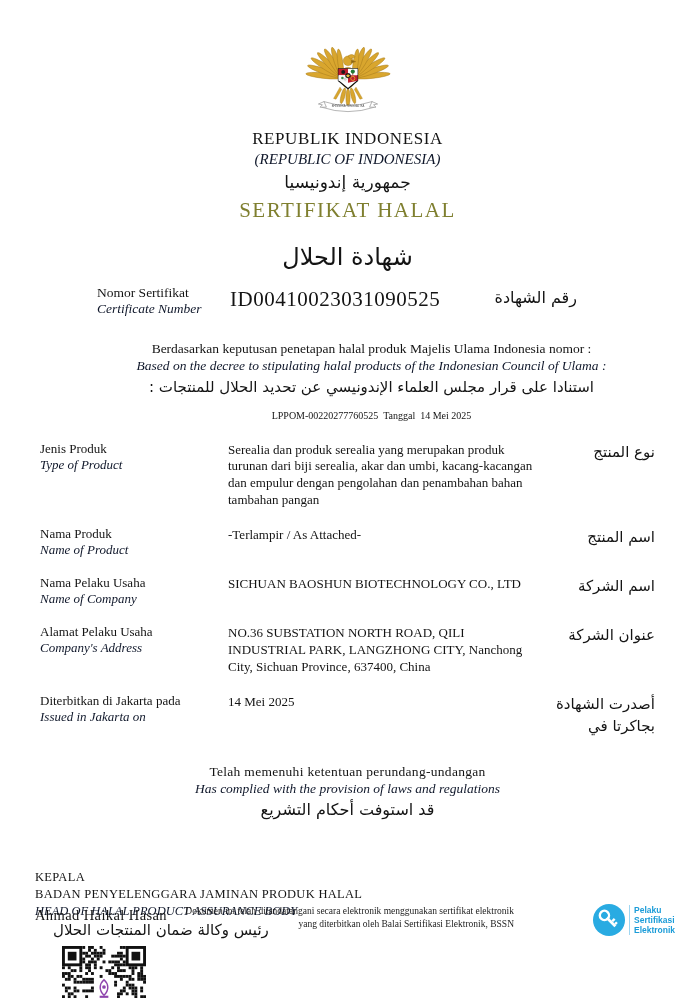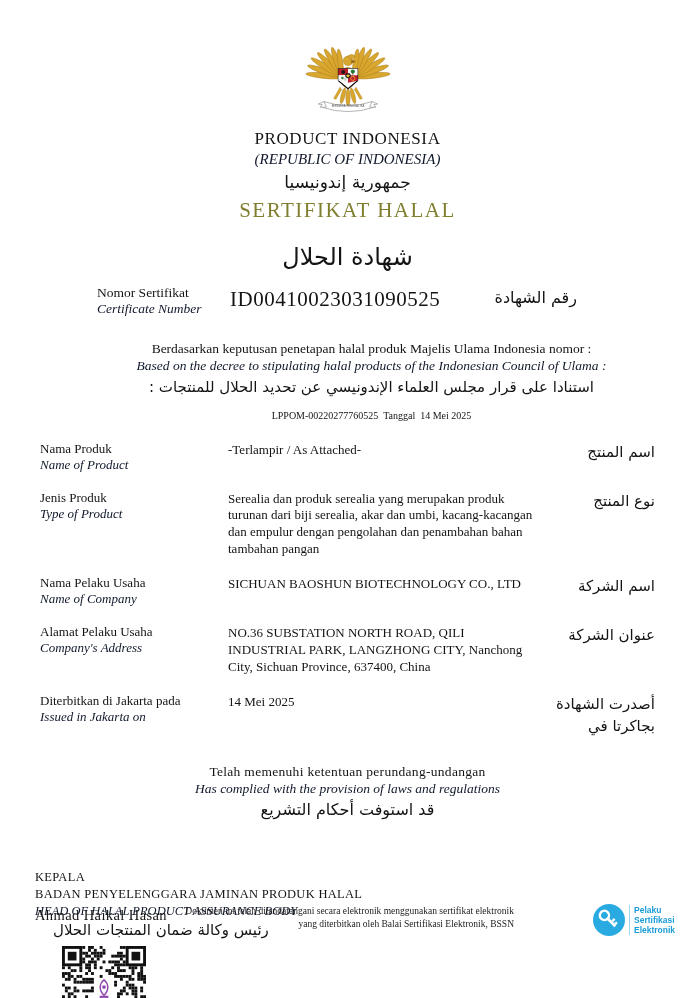--- a/index.html
+++ b/index.html
@@ -123,21 +123,21 @@
           <path d="M60,52.8 l0.8,1.8 2,0.2 -1.5,1.3 0.5,2 -1.8,-1.1 -1.8,1.1 0.5,-2 -1.5,-1.3 2,-0.2 z" fill="#e8c43c"></path>
         </g>
 
         <path d="M50,70 l-8,14 3,1 7,-12 z M70,70 l8,14 -3,1 -7,-12 z" fill="#d9a62e" stroke="#a87d1c" stroke-width="0.5"></path>
 
         <path d="M30,88 q30,10 60,0 l3,7 q-33,11 -66,0 z" fill="#ffffff" stroke="#8a8a8a" stroke-width="0.8"></path>
         <path d="M30,88 l-7,3 5,1 -3,3 8,0 z M90,88 l7,3 -5,1 3,3 -8,0 z" fill="#ffffff" stroke="#8a8a8a" stroke-width="0.8"></path>
         <text x="60" y="94.5" text-anchor="middle" font-size="3.4" fill="#555" font-family="Liberation Sans, sans-serif">BHINNEKA TUNGGAL IKA</text>
       </svg>
     </div>
-    <div class="country-id">PRODUCT INDONESIA</div>
+    <div class="country-id">REPUBLIK INDONESIA</div>
     <div class="country-en green-italic">(REPUBLIC OF INDONESIA)</div>
     <div class="country-ar arabic">جمهورية إندونيسيا</div>
     <div class="title-id">SERTIFIKAT HALAL</div>
     <div class="title-ar arabic">شهادة الحلال</div>
   </div>
 
   <div class="certnum-row">
     <div></div>
     <div>
       <div class="lbl-id">Nomor Sertifikat</div>
@@ -149,40 +149,40 @@
   </div>
 
   <div class="decree">
     <div class="d-id">Berdasarkan keputusan penetapan halal produk Majelis Ulama Indonesia nomor :</div>
     <div class="d-en green-italic">Based on the decree to stipulating halal products of the Indonesian Council of Ulama :</div>
     <div class="d-ar arabic">استنادا على قرار مجلس العلماء الإندونيسي عن تحديد الحلال للمنتجات :</div>
     <div class="d-ref">LPPOM-00220277760525  Tanggal  14 Mei 2025</div>
   </div>
 
   <div class="fields">
+
+    <div class="field-row">
+      <div></div>
+      <div>
+        <div class="f-label-id">Jenis Produk</div>
+        <div class="f-label-en green-italic">Type of Product</div>
+      </div>
+      <div class="f-value">Serealia dan produk serealia yang merupakan produk turunan dari biji serealia, akar dan umbi, kacang-kacangan dan empulur dengan pengolahan dan penambahan bahan tambahan pangan</div>
+      <div class="f-ar arabic">نوع المنتج</div>
+      <div></div>
+    </div>
 
     <div class="field-row">
       <div></div>
       <div>
         <div class="f-label-id">Nama Produk</div>
         <div class="f-label-en green-italic">Name of Product</div>
       </div>
       <div class="f-value">-Terlampir / As Attached-</div>
       <div class="f-ar arabic">اسم المنتج</div>
-      <div></div>
-    </div>
-
-    <div class="field-row">
-      <div></div>
-      <div>
-        <div class="f-label-id">Jenis Produk</div>
-        <div class="f-label-en green-italic">Type of Product</div>
-      </div>
-      <div class="f-value">Serealia dan produk serealia yang merupakan produk turunan dari biji serealia, akar dan umbi, kacang-kacangan dan empulur dengan pengolahan dan penambahan bahan tambahan pangan</div>
-      <div class="f-ar arabic">نوع المنتج</div>
       <div></div>
     </div>
 
     <div class="field-row">
       <div></div>
       <div>
         <div class="f-label-id">Nama Pelaku Usaha</div>
         <div class="f-label-en green-italic">Name of Company</div>
       </div>
       <div class="f-value">SICHUAN BAOSHUN BIOTECHNOLOGY CO., LTD</div>

